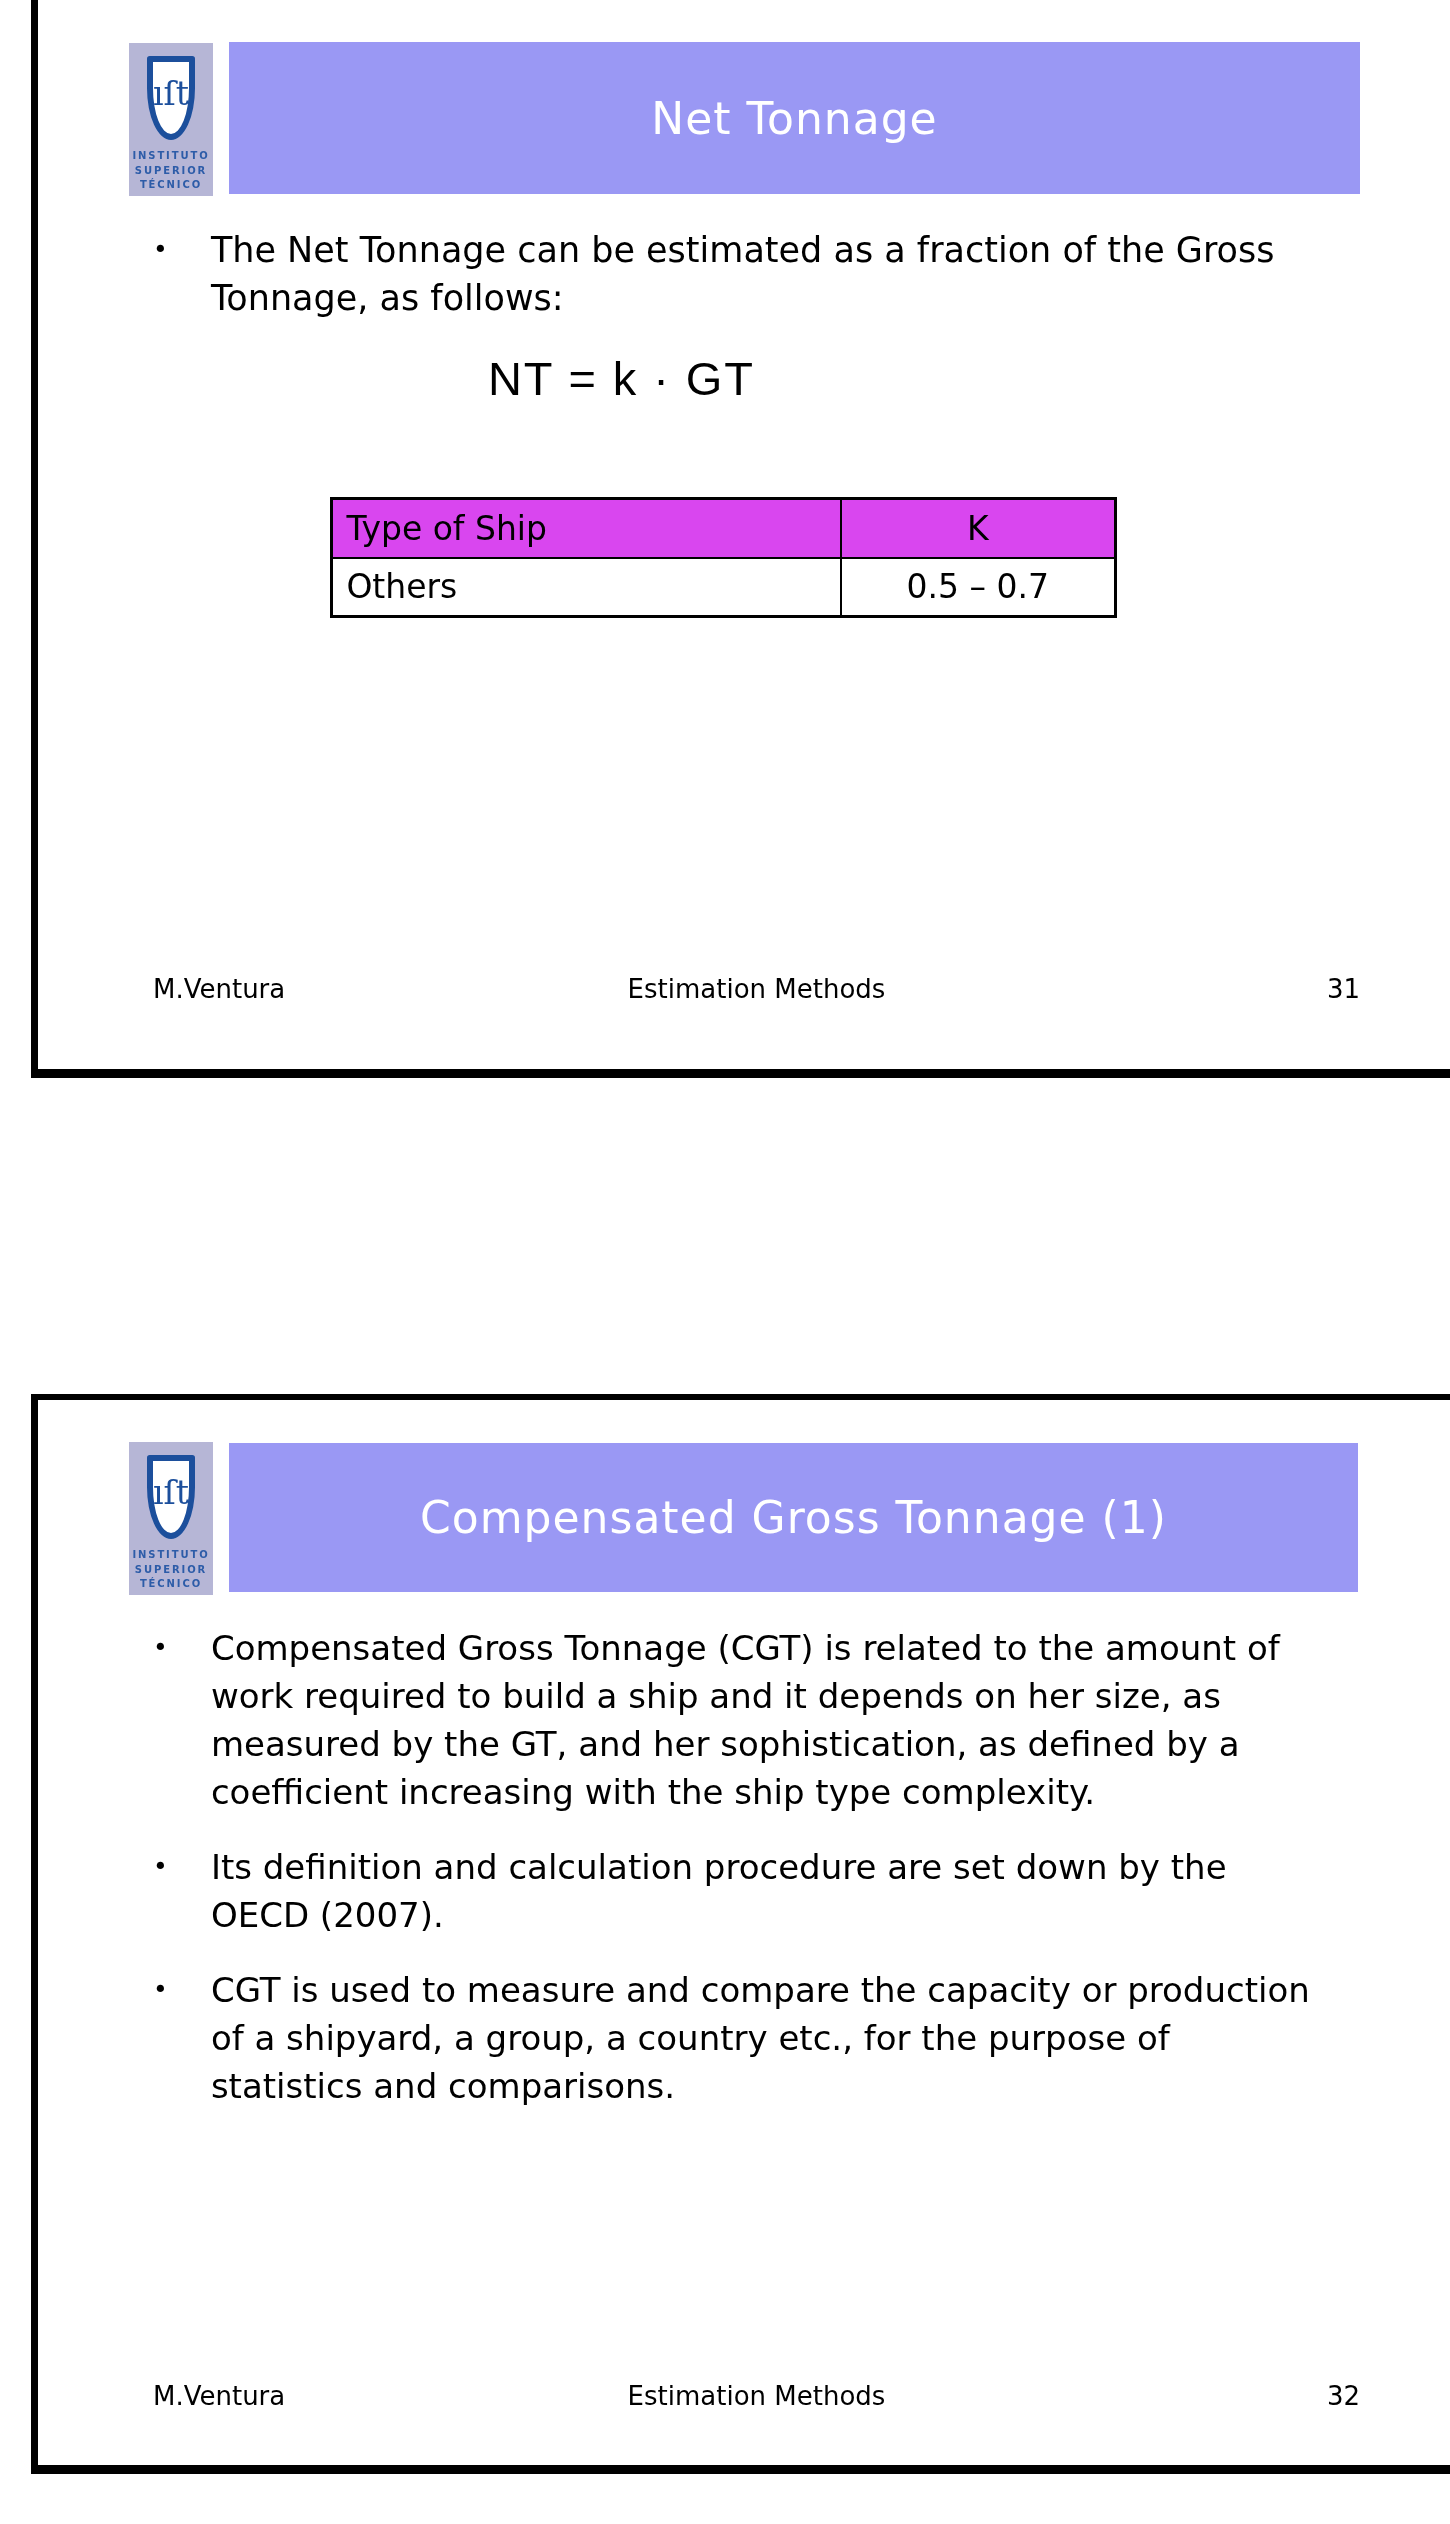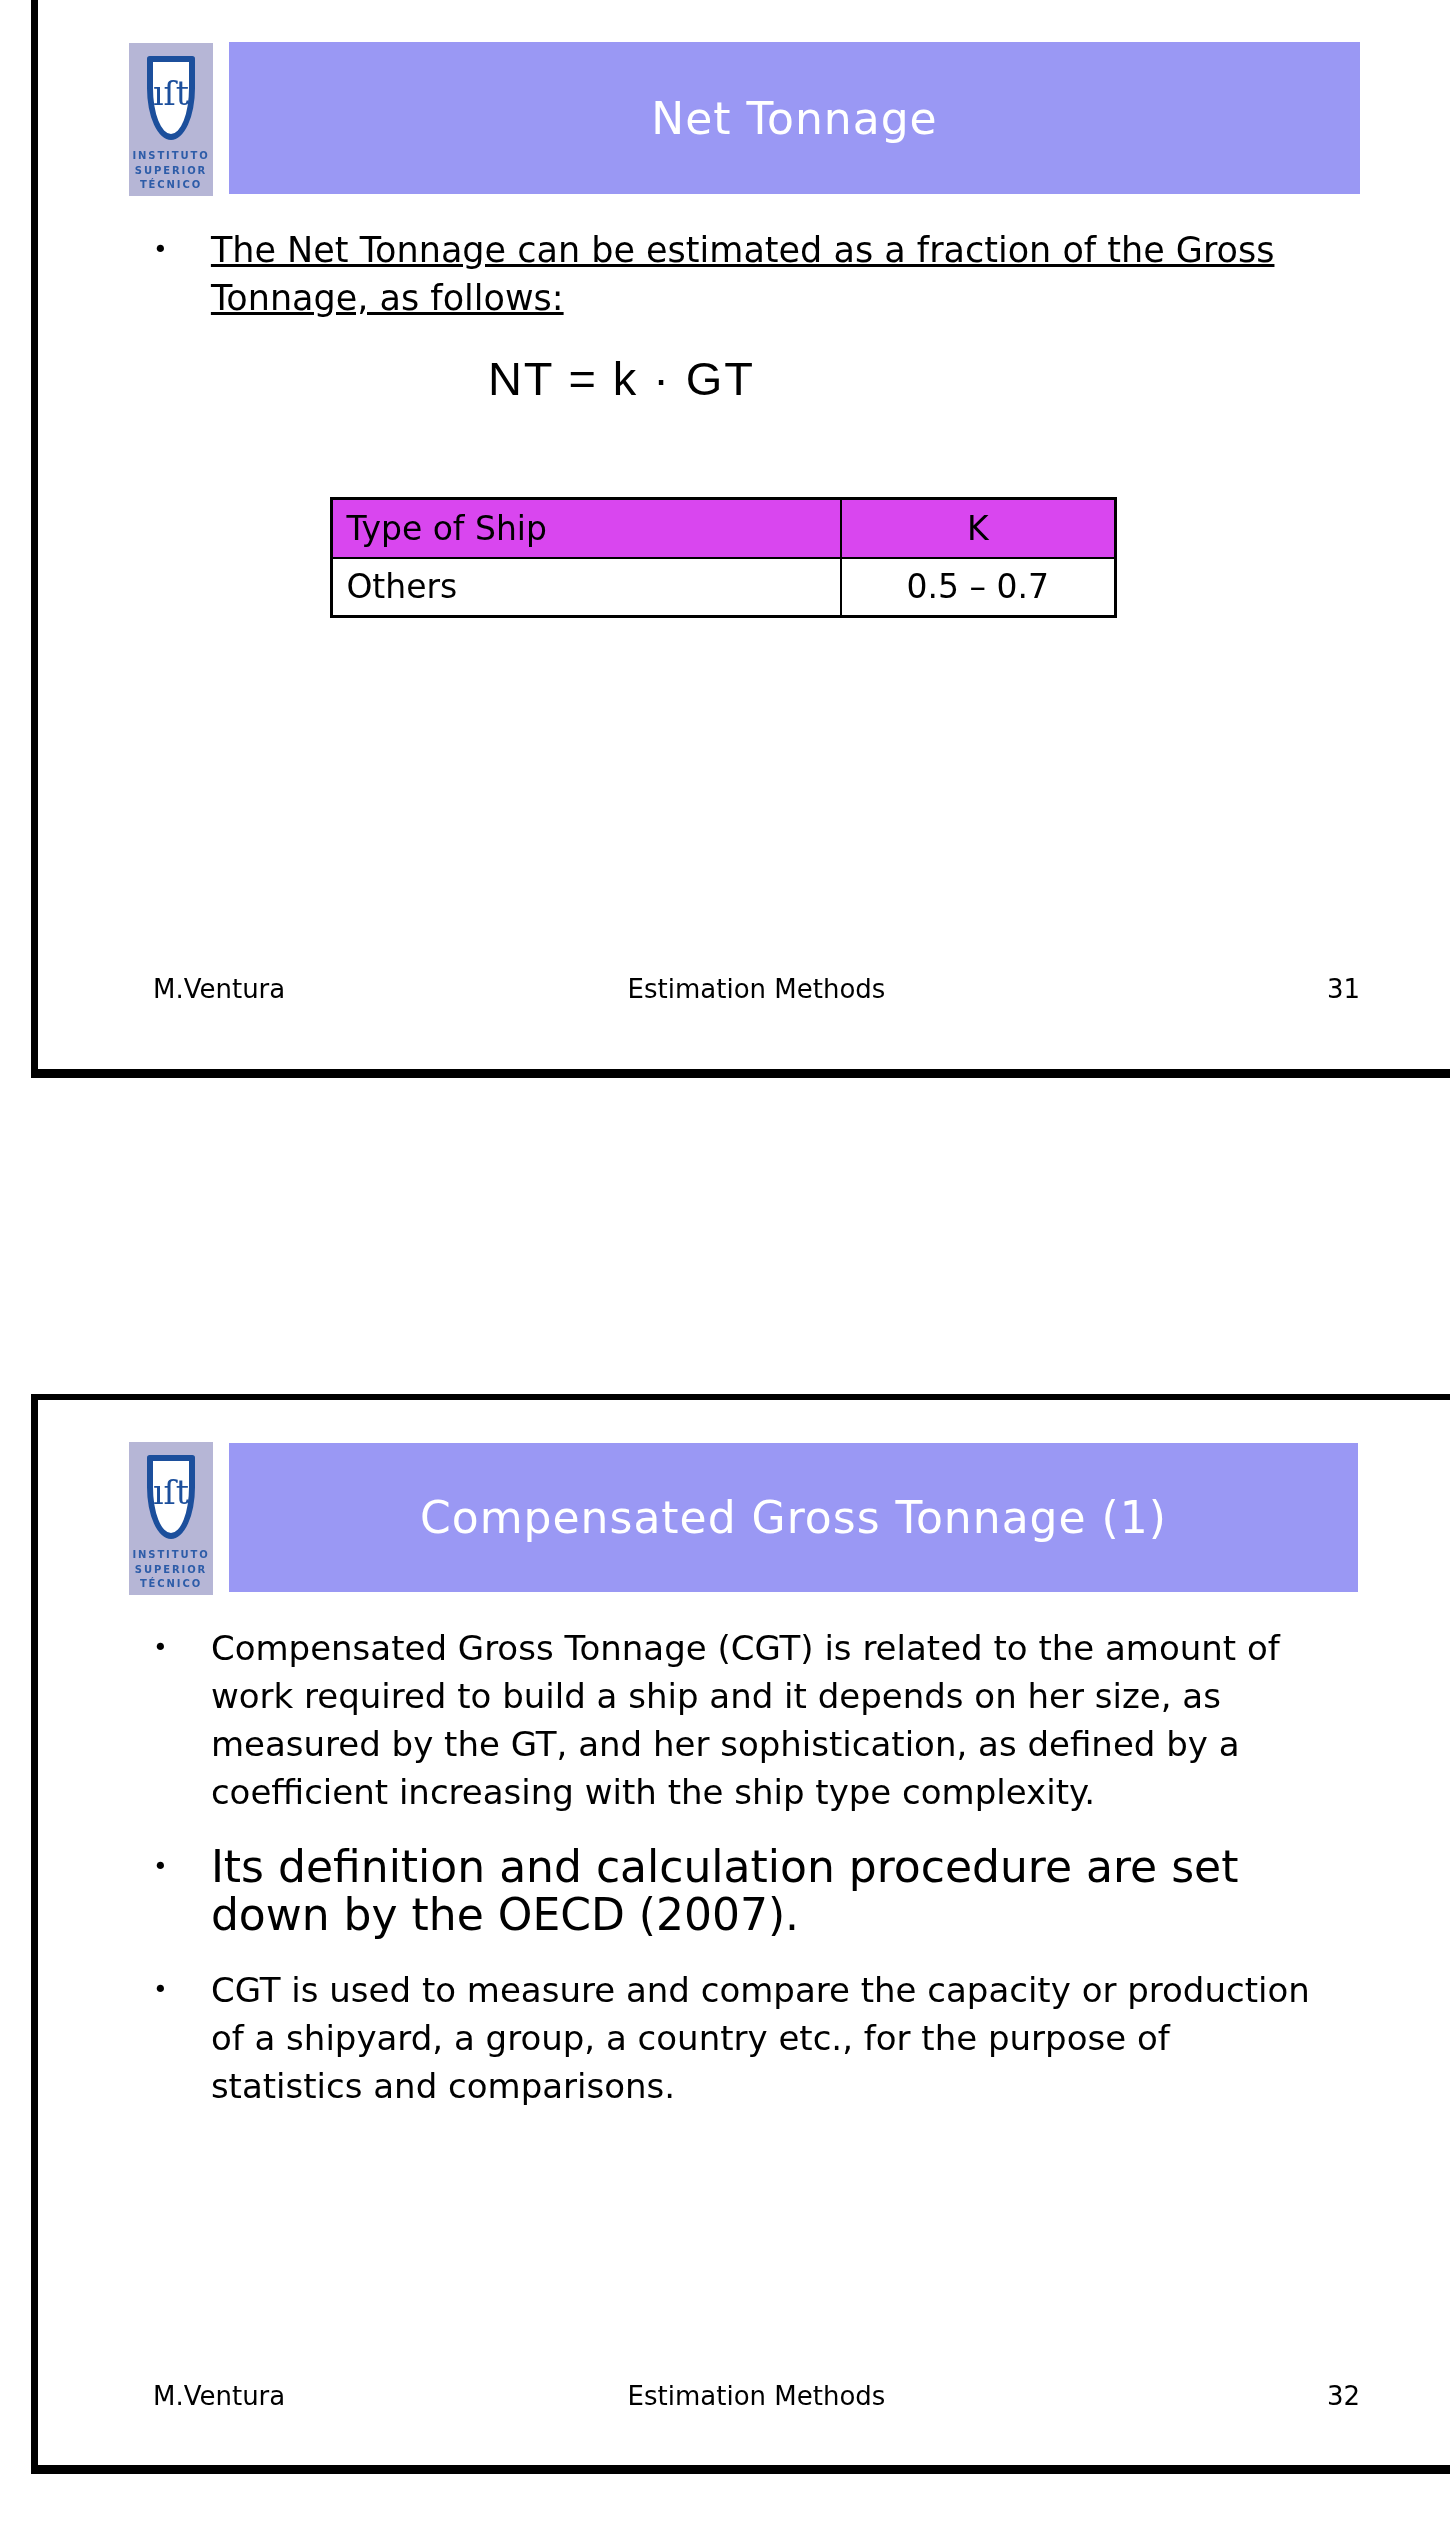--- a/index.html
+++ b/index.html
@@ -70,21 +70,21 @@
         <div>TÉCNICO</div>
       </div>
     </div>
 
     <div class="titlebar" style="left:191px;top:42px;width:1131px;height:152px;background:#9a98f4;">
       <span class="title">Net Tonnage</span>
     </div>
 
     <div class="bullet" style="position:absolute;left:113px;top:226px;width:1188px;">
       <span class="dot">•</span>
-      <span class="txt" style="width:1073px;text-decoration:underline;">The Net Tonnage can be estimated as a fraction of the Gross Tonnage, as follows:</span>
+      <span class="txt" style="width:1073px;">The Net Tonnage can be estimated as a fraction of the Gross Tonnage, as follows:</span>
     </div>
 
     <div class="formula" style="left:450px;top:351px;width:345px;">NT = k · GT</div>
 
     <table class="ktable" style="left:292px;top:497px;">
       <thead>
         <tr style="background:#d946ef;">
           <th class="col-type">Type of Ship</th>
           <th class="col-k">K</th>
         </tr>
@@ -124,21 +124,21 @@
       <span class="title">Compensated Gross Tonnage (1)</span>
     </div>
 
     <div style="position:absolute;left:113px;top:224px;width:1207px;">
       <div class="bullet" style="margin-bottom:27px;">
         <span class="dot">•</span>
         <span class="txt" style="width:1107px;font-size:34px;">Compensated Gross Tonnage (CGT) is related to the amount of work required to build a ship and it depends on her size, as measured by the GT, and her sophistication, as defined by a coefficient increasing with the ship type complexity.</span>
       </div>
       <div class="bullet" style="margin-bottom:27px;">
         <span class="dot">•</span>
-        <span class="txt" style="width:1107px;font-size:44px;">Its definition and calculation procedure are set down by the OECD (2007).</span>
+        <span class="txt" style="width:1107px;font-size:34px;">Its definition and calculation procedure are set down by the OECD (2007).</span>
       </div>
       <div class="bullet">
         <span class="dot">•</span>
         <span class="txt" style="width:1107px;font-size:34px;">CGT is used to measure and compare the capacity or production of a shipyard, a group, a country etc., for the purpose of statistics and comparisons.</span>
       </div>
     </div>
 
     <div class="footer" style="top:981px;">
       <span class="f-left">M.Ventura</span>
       <span class="f-center">Estimation Methods</span>

